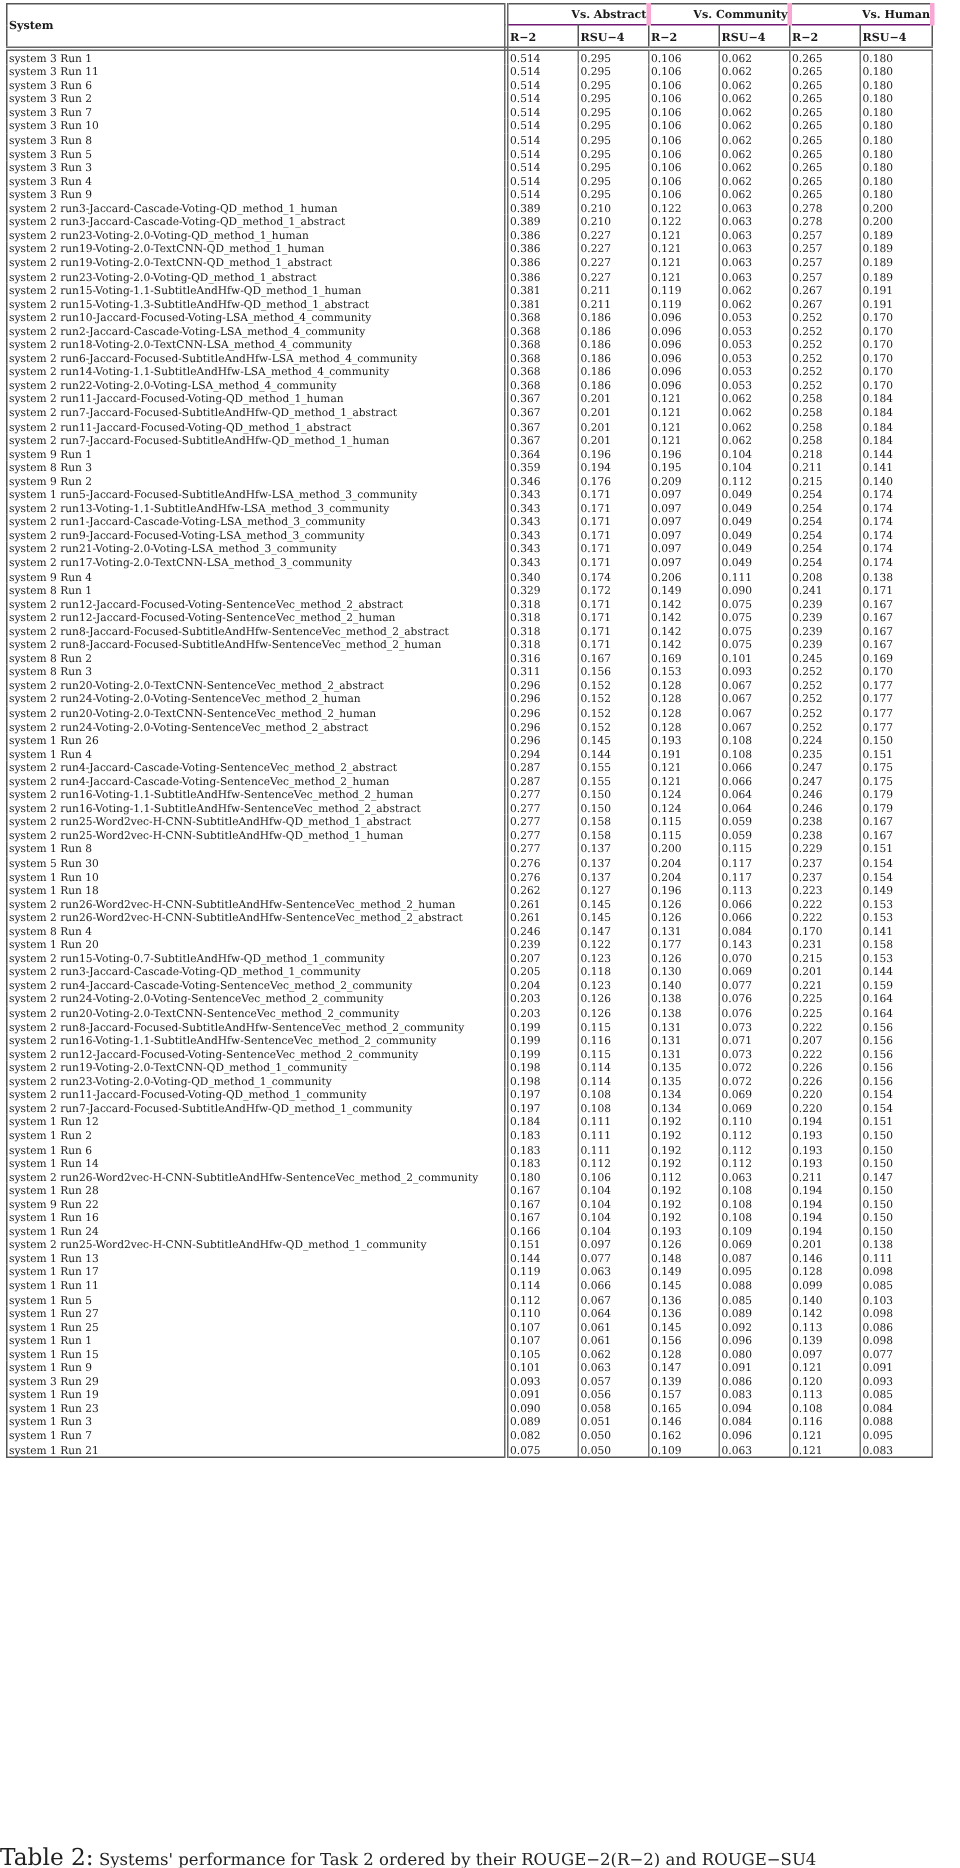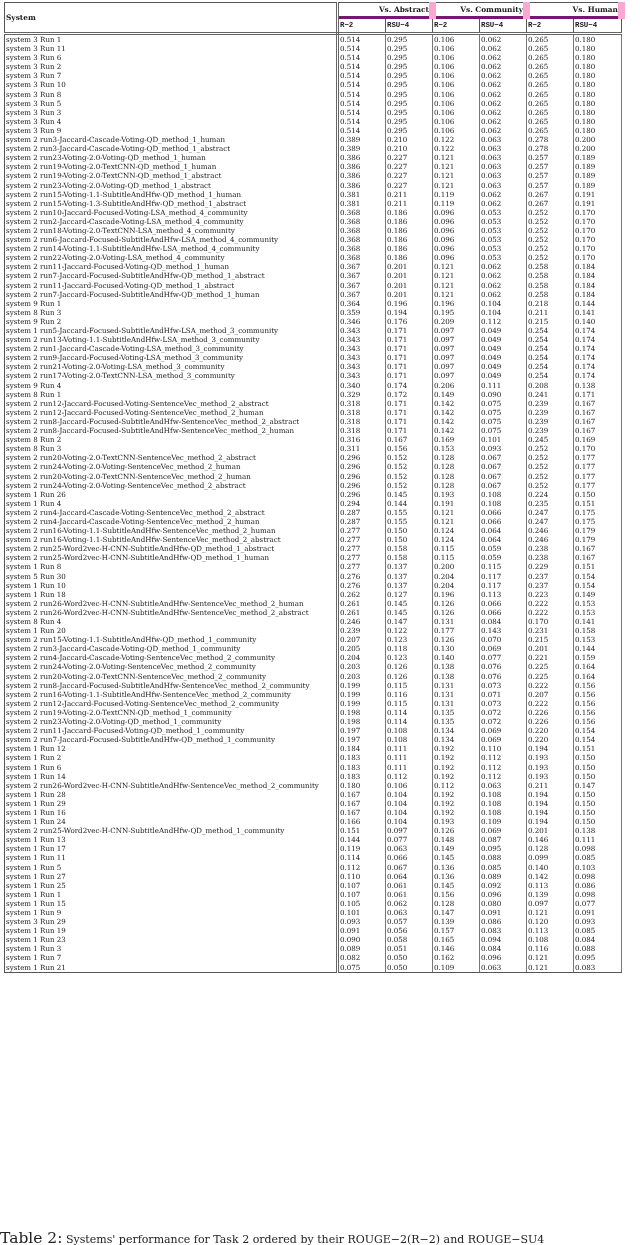--- a/index.html
+++ b/index.html
@@ -2,22 +2,22 @@
 <html><head>
 <meta charset="utf-8">
 <style>
   html, body { margin: 0; padding: 0; background: #ffffff; }
   body { width: 640px; height: 1245px; overflow: hidden; position: relative; font-family: "DejaVu Serif", "Liberation Serif", serif; color: #1a1a1a; }
   table.results { position: absolute; left: 4px; top: 2px; border-collapse: collapse; font-size: 7.1px; line-height: 9.1px; }
   table.results td, table.results th { padding: 0 0 0 1px; white-space: nowrap; vertical-align: middle; }
   .hdr-top th, .hdr-sub th { font-weight: bold; font-size: 7.4px; }
   .col-system { width: 330px; border-left: 1px solid #555; border-right: 3px double #666; text-align: left; }
   th.col-system { border-top: 1px solid #555; border-bottom: 3px double #666; vertical-align: middle; height: 28px; padding-left: 2px; }
-  .grp { text-align: right; border-top: 1px solid #555; border-right: 7px solid #f9a8d4; padding-right: 2px; height: 13px; }
-  .sub { text-align: left; border-top: 3px solid #701a75; border-right: 1px solid #555; border-bottom: 3px double #666; height: 13px; font-family: Liberation Mono, monospace; }
+  .grp { text-align: right; border-top: 1px solid #555; border-right: 3px solid #f9a8d4; padding-right: 2px; height: 13px; }
+  .sub { text-align: left; border-top: 1px solid #701a75; border-right: 1px solid #555; border-bottom: 3px double #666; height: 13px; }
   td.num { width: 45px; border-right: 1px solid #777; text-align: left; }
   td.num.last { width: 46px; }
   td.sys { padding-left: 2px; }
   tbody tr td { height: 9.1px; }
   tbody tr:last-child td { border-bottom: 1px solid #555; }
   .caption { position: absolute; left: 0; top: 1229px; white-space: nowrap; font-size: 11px; color: #222; }
   .caption .lbl { font-size: 15.5px; }
 </style>
 </head>
 <body>
@@ -628,21 +628,21 @@
       <tr>
         <td class="col-system sys">system 1 Run 20</td>
         <td class="num">0.239</td>
         <td class="num">0.122</td>
         <td class="num">0.177</td>
         <td class="num">0.143</td>
         <td class="num">0.231</td>
         <td class="num last">0.158</td>
       </tr>
       <tr>
-        <td class="col-system sys">system 2 run15-Voting-1.1-SubtitleAndHfw-QD_method_1_community</td>
+        <td class="col-system sys">system 2 run15-Voting-0.7-SubtitleAndHfw-QD_method_1_community</td>
         <td class="num">0.207</td>
         <td class="num">0.123</td>
         <td class="num">0.126</td>
         <td class="num">0.070</td>
         <td class="num">0.215</td>
         <td class="num last">0.153</td>
       </tr>
       <tr>
         <td class="col-system sys">system 2 run3-Jaccard-Cascade-Voting-QD_method_1_community</td>
         <td class="num">0.205</td>
@@ -790,21 +790,21 @@
       <tr>
         <td class="col-system sys">system 1 Run 28</td>
         <td class="num">0.167</td>
         <td class="num">0.104</td>
         <td class="num">0.192</td>
         <td class="num">0.108</td>
         <td class="num">0.194</td>
         <td class="num last">0.150</td>
       </tr>
       <tr>
-        <td class="col-system sys">system 1 Run 29</td>
+        <td class="col-system sys">system 9 Run 22</td>
         <td class="num">0.167</td>
         <td class="num">0.104</td>
         <td class="num">0.192</td>
         <td class="num">0.108</td>
         <td class="num">0.194</td>
         <td class="num last">0.150</td>
       </tr>
       <tr>
         <td class="col-system sys">system 1 Run 16</td>
         <td class="num">0.167</td>

